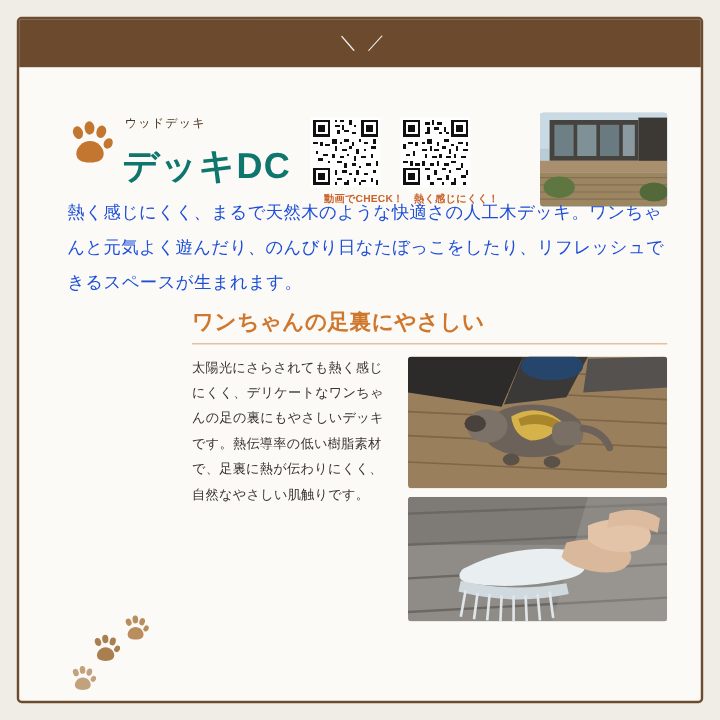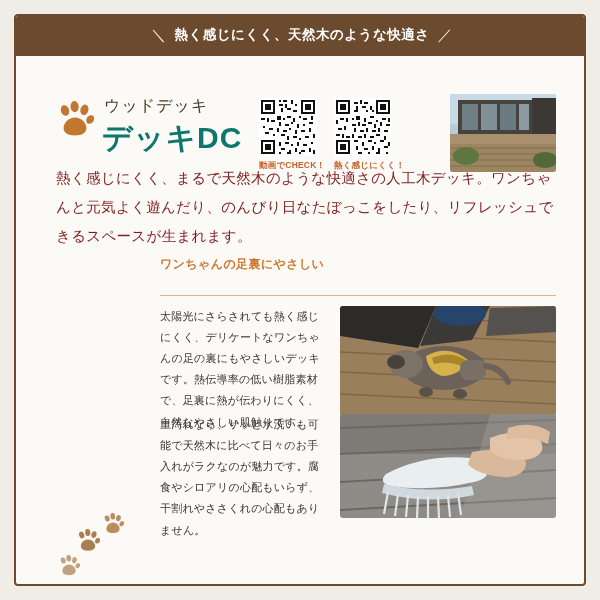--- a/index.html
+++ b/index.html
@@ -66,21 +66,21 @@
     position: absolute;
     left: 40px;
     top: 42px;
     width: 38px;
     height: 40px;
   }
   .brand-sub {
     position: absolute;
     left: 88px;
     top: 38px;
-    font-size: 16px;
+    font-size: 10px;
     color: #4a3520;
     letter-spacing: 1px;
   }
   .brand-main {
     position: absolute;
     left: 86px;
     top: 60px;
     font-size: 30px;
     font-weight: bold;
     color: #0f766e;
@@ -98,56 +98,57 @@
     height: 58px;
     display: block;
     background: #ffffff;
   }
   .qr-caption {
     margin-top: 4px;
     font-size: 8.5px;
     color: #c8622a;
     font-weight: bold;
     letter-spacing: 0.2px;
+    margin-left: 11px;
   }
   .hero-photo {
     position: absolute;
     left: 434px;
     top: 36px;
     width: 106px;
     height: 78px;
     border-radius: 3px;
     overflow: hidden;
     background: #8aa0a8;
   }
   
   .lead {
     position: absolute;
     left: 40px;
     top: 148px;
     width: 500px;
     font-size: 14.5px;
     line-height: 2.0;
-    color: #7f1d1d;
+    color: #1d4ed8;
     letter-spacing: 0.3px;
   }
   
   .section {
     position: absolute;
     left: 144px;
     width: 396px;
   }
   .section.s1 { top: 240px; }
   .section.s2 { top: 398px; }
   .sec-title {
-    font-size: 12px;
+    font-size: 18px;
     font-weight: bold;
     color: #d0772e;
     border-bottom: 1.5px solid #e0b48a;
-    padding-bottom: 22px;
+    padding-bottom: 6px;
     margin-bottom: 10px;
     letter-spacing: 0.4px;
   }
   .sec-body {
     position: relative;
     width: 396px;
   }
   .sec-text {
     width: 166px;
     font-size: 11px;
@@ -176,21 +177,20 @@
   svg { display: block; }
 </style>
 </head>
 <body>
 
 <div class="page">
   <div class="card">
 
     <div class="ribbon">
       <span class="slash">＼</span>
-      <span>熱く感じにくく、天然木のような快適さ</span>
       <span class="slash">／</span>
     </div>
 
     <div class="header">
 
       <div class="paw-logo">
         <svg width="38" height="40" viewBox="0 0 38 40">
           <ellipse cx="9" cy="10.5" rx="4.1" ry="5.4" fill="#c2762f" transform="rotate(-18 9 10.5)"></ellipse>
           <ellipse cx="18.6" cy="6.6" rx="4.1" ry="5.6" fill="#c2762f" transform="rotate(-5 18.6 6.6)"></ellipse>
           <ellipse cx="28.4" cy="9.8" rx="4.0" ry="5.3" fill="#c2762f" transform="rotate(16 28.4 9.8)"></ellipse>
@@ -405,21 +405,20 @@
             <ellipse cx="86" cy="86" rx="7" ry="5" fill="#5a5149"></ellipse>
             <ellipse cx="120" cy="88" rx="7" ry="5" fill="#5a5149"></ellipse>
             <path d="M146 60 q16 2 22 16" stroke="#6d6259" stroke-width="6" fill="none" stroke-linecap="round"></path>
           </svg>
         </div>
       </div>
     </div>
 
     <div class="section s2">
       <div class="sec-body">
-        <div class="sec-text">土汚れなら、サッと水洗いも可能で天然木に比べて日々のお手入れがラクなのが魅力です。腐食やシロアリの心配もいらず、干割れやささくれの心配もありません。</div>
         <div class="sec-photo tall">
           <svg width="216" height="104" viewBox="0 0 216 104">
             <rect width="216" height="104" fill="#8f8b86"></rect>
             <rect x="0" y="0" width="216" height="40" fill="#7e7a76"></rect>
             <g stroke="#6b6763" stroke-width="2">
               <line x1="0" y1="14" x2="216" y2="6"></line>
               <line x1="0" y1="40" x2="216" y2="30"></line>
               <line x1="0" y1="68" x2="216" y2="56"></line>
               <line x1="0" y1="96" x2="216" y2="84"></line>
             </g>

